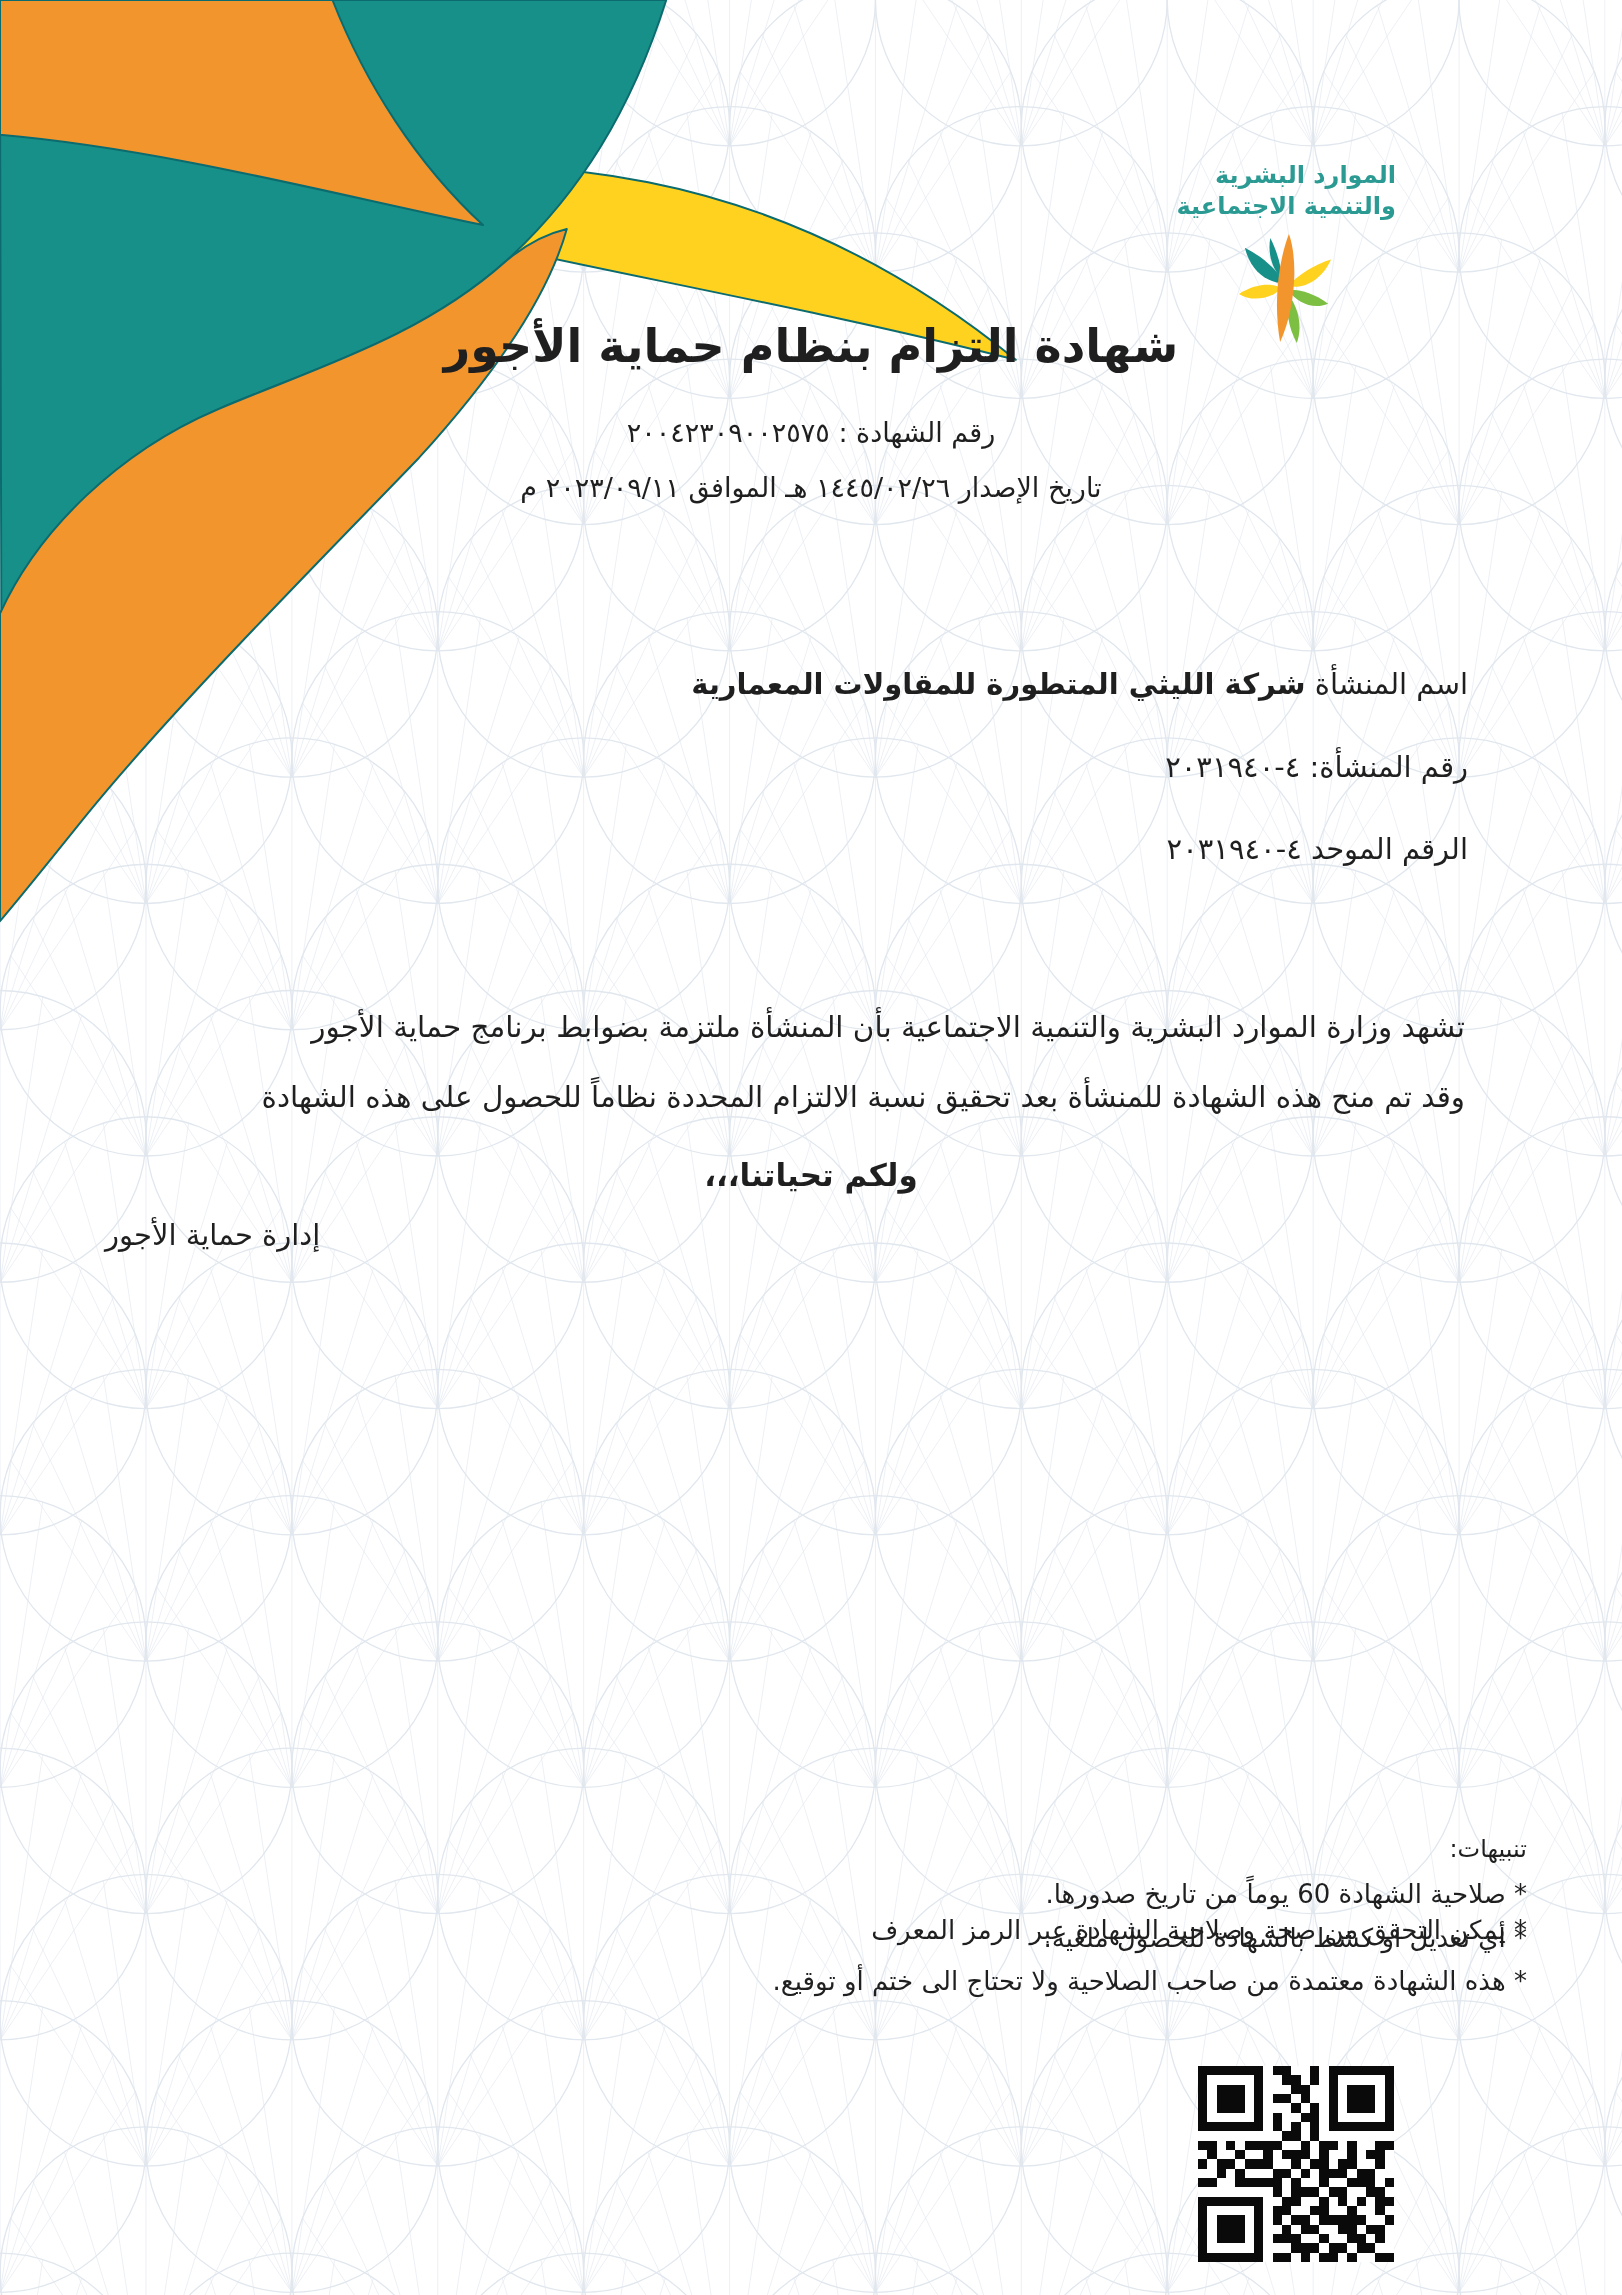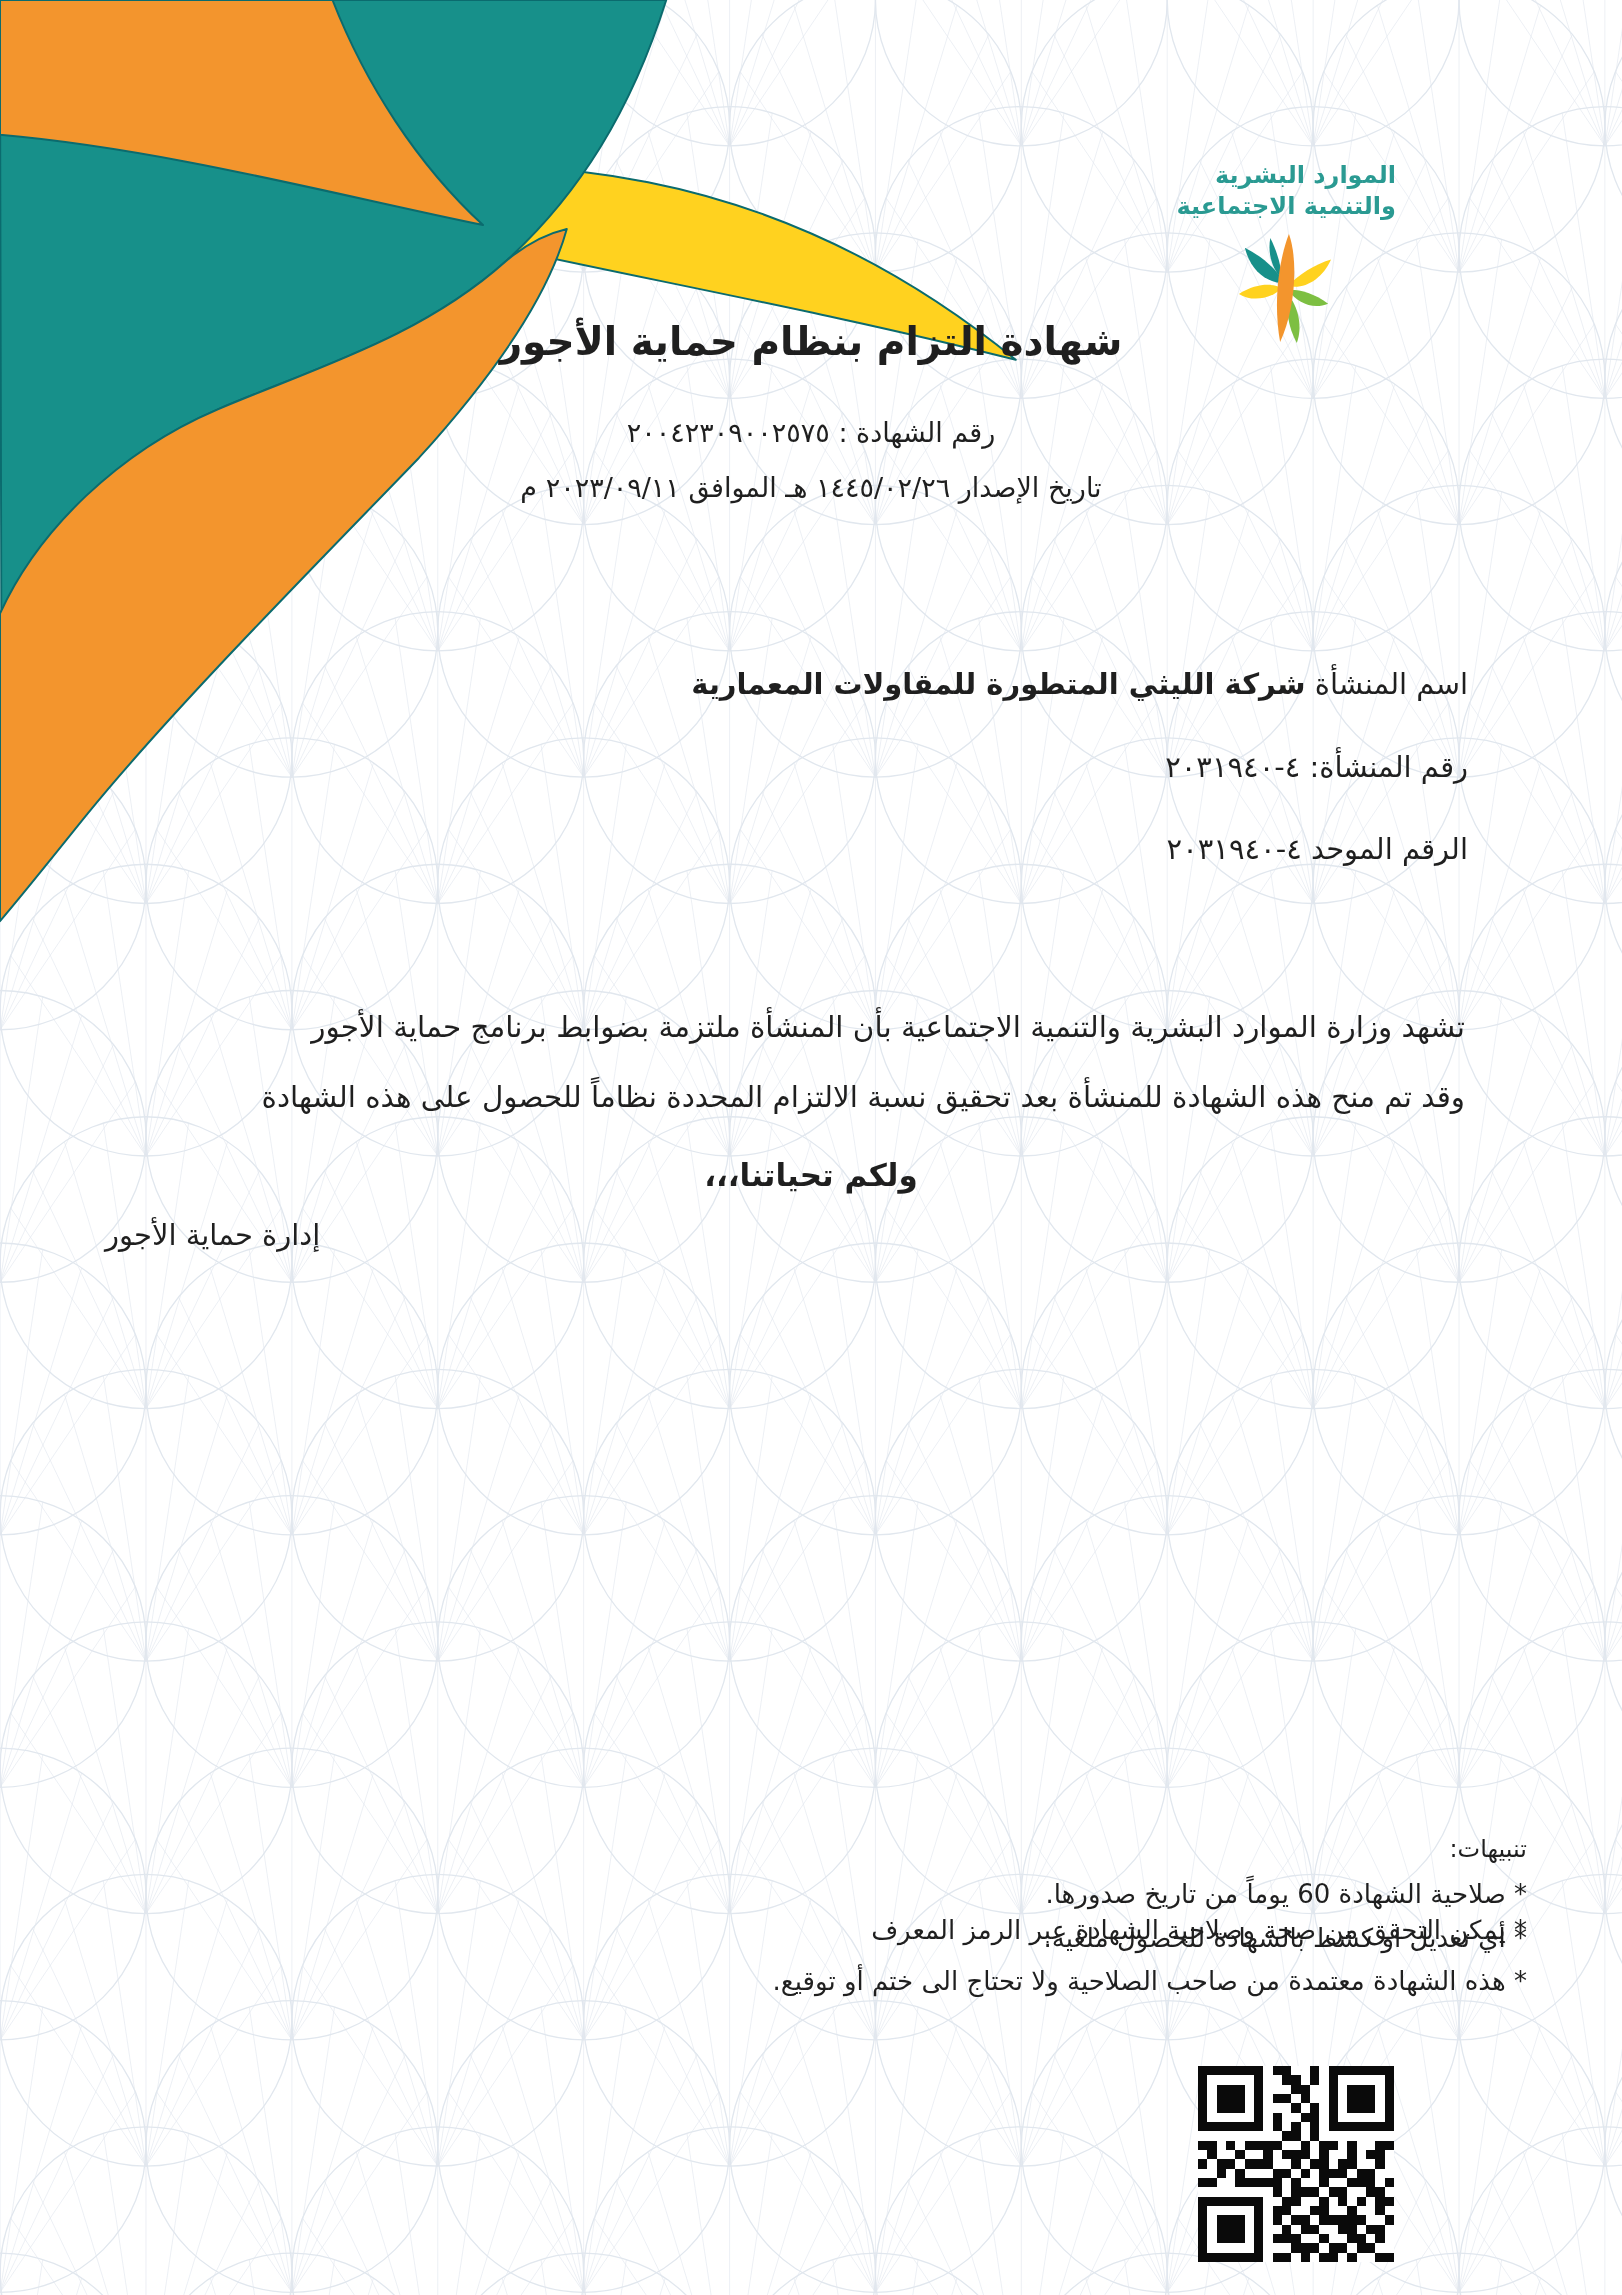--- a/index.html
+++ b/index.html
@@ -26,21 +26,21 @@
     font-weight:bold;
     font-size:24px;
     line-height:1.28;
     text-align:right;
     white-space:nowrap;
   }
   .logo-mark { width:98px; height:113px; }
 
   .title {
     position:absolute; top:319px; left:0; right:0;
-    text-align:center; font-size:39px; font-weight:bold;
+    text-align:center; font-size:46px; font-weight:bold;
   }
   .meta-line { position:absolute; left:0; right:0; text-align:center; font-size:27px; }
   .meta-cert { top:417px; }
   .meta-date { top:472px; }
 
   .company-line { position:absolute; right:154px; font-size:29px; text-align:right; white-space:nowrap; }
   .company-name-line { top:667px; }
   .company-est     { top:750px; }
   .company-unified { top:832px; }
   .company-name-line strong { font-weight:bold; }

